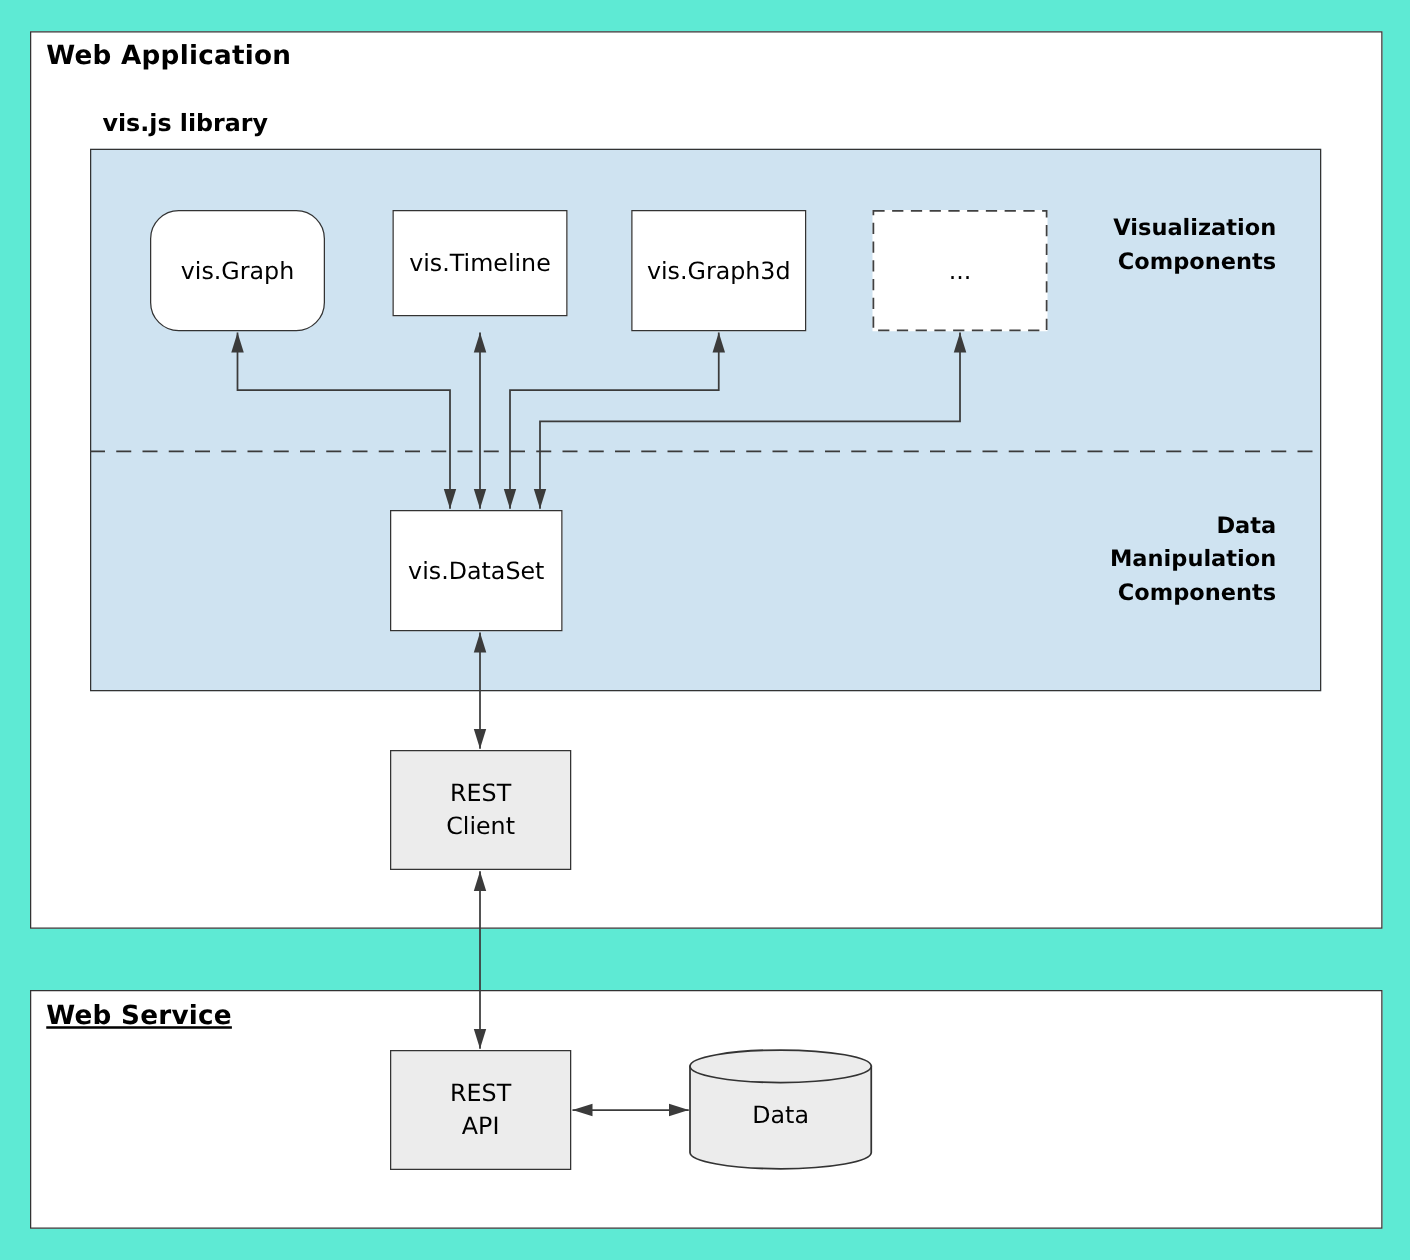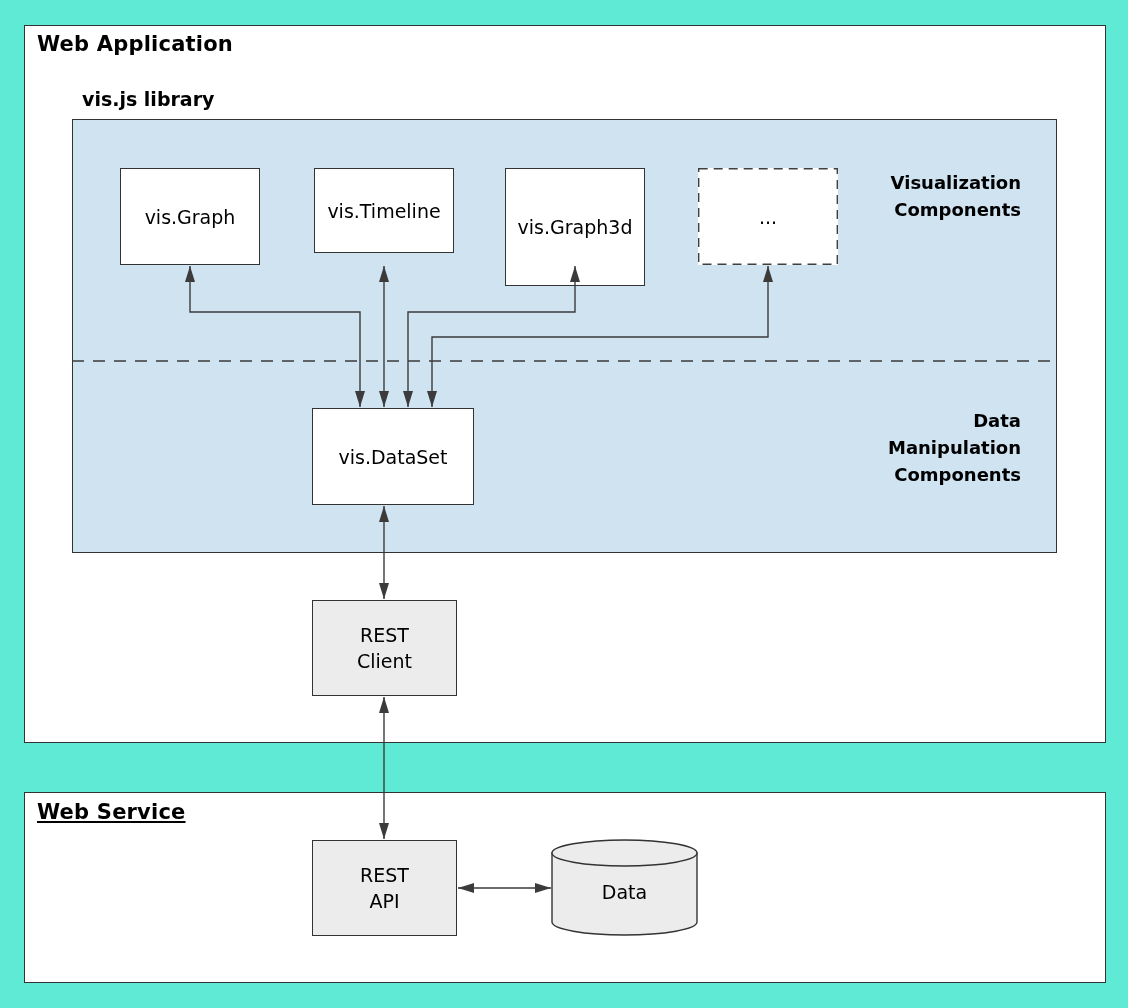--- a/index.html
+++ b/index.html
@@ -88,40 +88,40 @@
 <body>
 
 <div id="canvas">
 
   <div class="frame" style="left:24px; top:25px; width:1082px; height:718px;"></div>
   <div class="frame-title" style="left:37px; top:32px;">Web Application</div>
 
   <div class="sub-title" style="left:82px; top:88px;">vis.js library</div>
   <div class="lib-box"></div>
 
-  <div class="node" style="left:120px; top:168px; width:140px; height:97px;">
+  <div class="node" style="left:120px; top:168px; width:140px; height:97px;border-radius:23px;">
     <span>vis.Graph</span>
   </div>
   <div class="node" style="left:314px; top:168px; width:140px; height:85px;">
     <span>vis.Timeline</span>
   </div>
-  <div class="node" style="left:505px; top:168px; width:140px; height:118px;">
+  <div class="node" style="left:505px; top:168px; width:140px; height:97px;">
     <span>vis.Graph3d</span>
   </div>
   <div class="node dashed" style="left:698px; top:168px; width:140px; height:97px; background:#ffffff;">
     <span>...</span>
   </div>
 
   <div class="zone-label" style="top:169px;">Visualization
 Components</div>
   <div class="zone-label" style="top:407px;">Data
 Manipulation
 Components</div>
 
-  <div class="node" style="left:312px; top:408px; width:162px; height:97px;">
+  <div class="node" style="left:312px; top:408px; width:138px; height:97px;">
     <span>vis.DataSet</span>
   </div>
 
   <div class="node gray" style="left:312px; top:600px; width:145px; height:96px;">
     <span>REST
 Client</span>
   </div>
 
   <div class="frame" style="left:24px; top:792px; width:1082px; height:191px;"></div>
   <div class="frame-title" style="left:37px; top:800px;text-decoration:underline;">Web Service</div>

